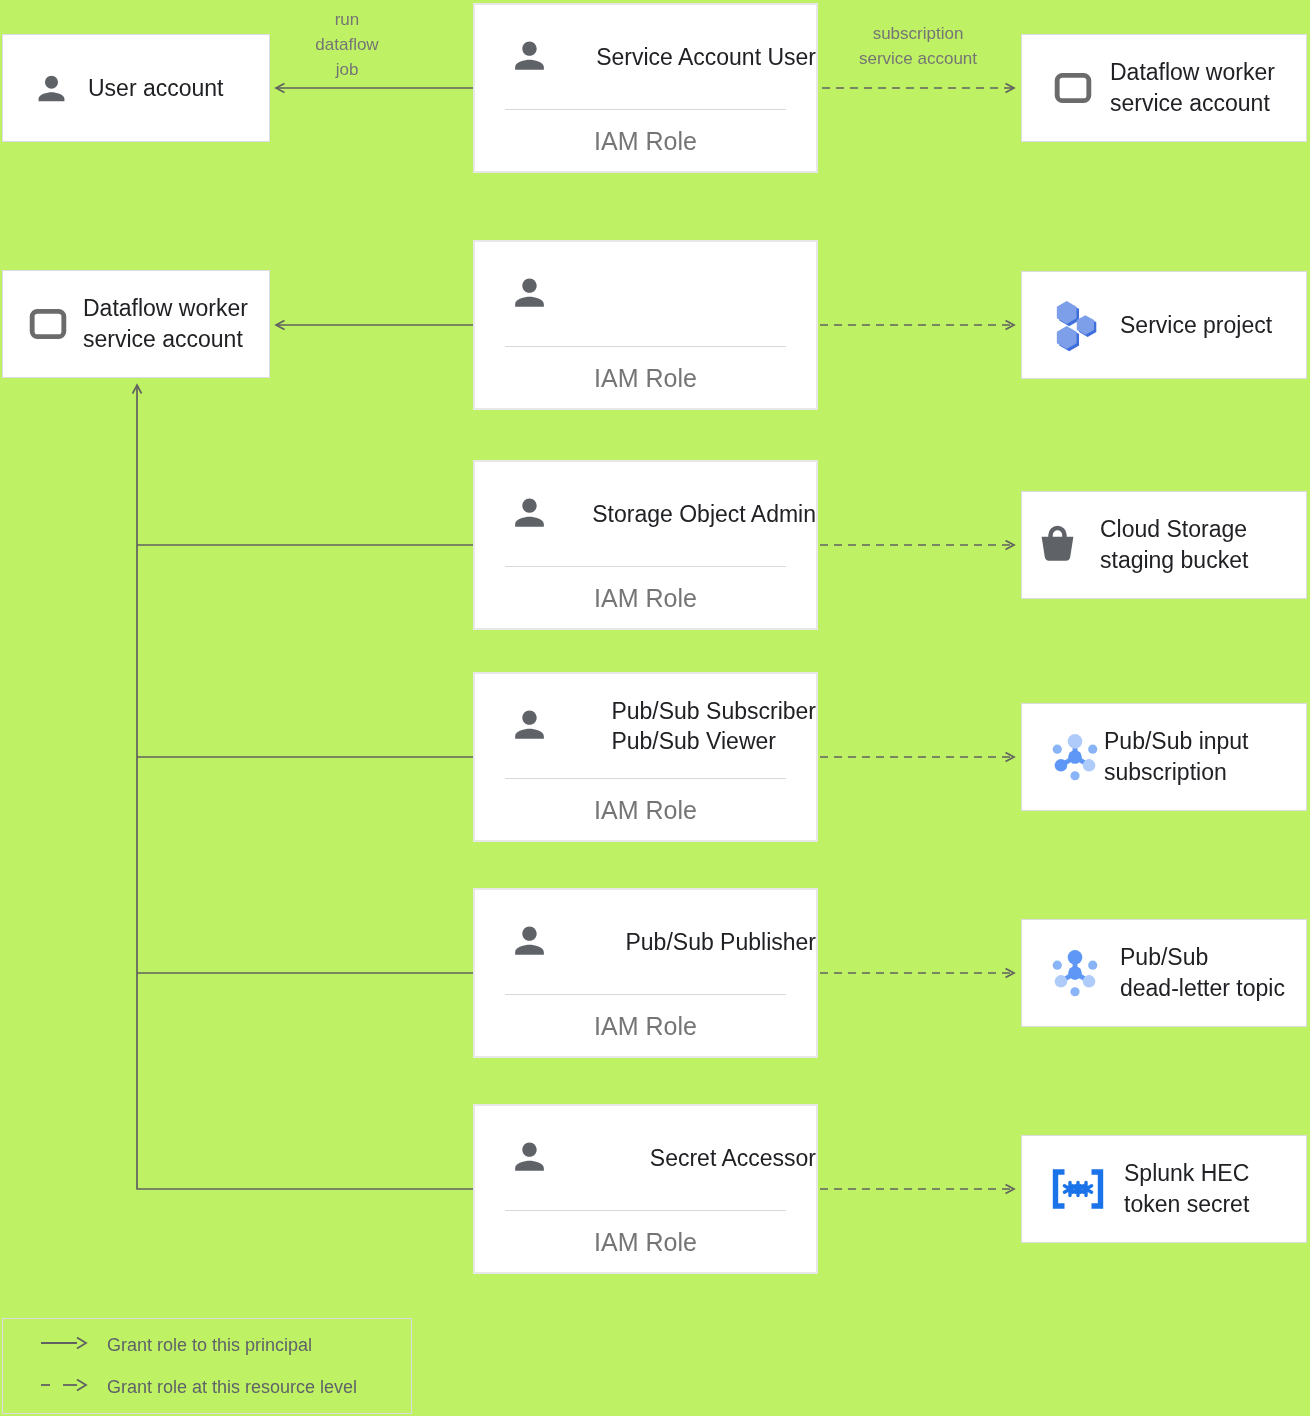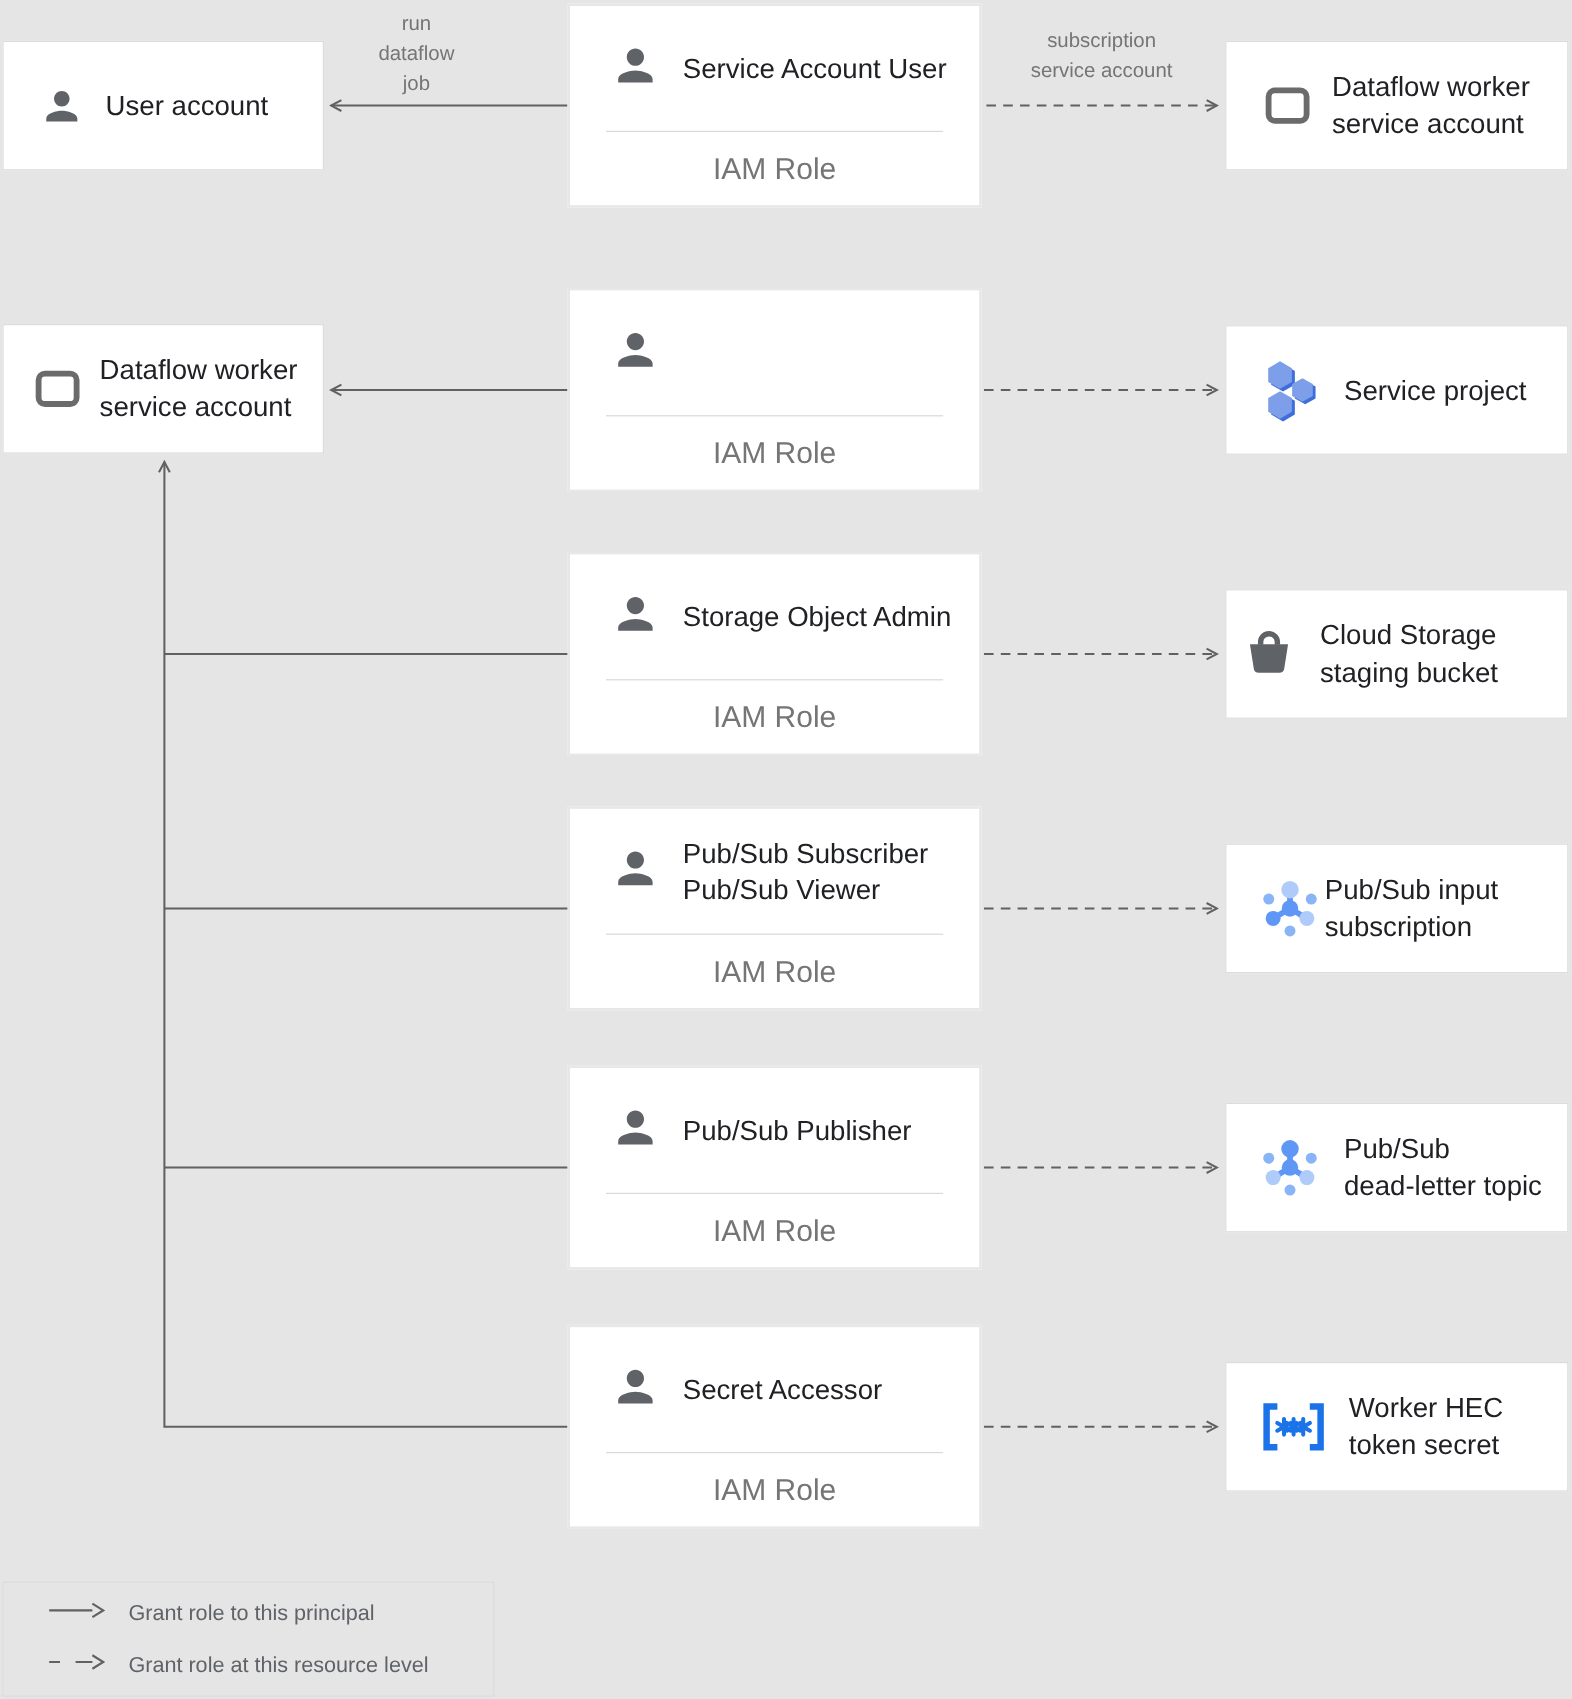--- a/index.html
+++ b/index.html
@@ -1,29 +1,29 @@
 <!DOCTYPE html>
 <html><head>
 <meta charset="utf-8">
 <style>
   html,body{margin:0;padding:0;background:#fff;}
-  .canvas{position:relative;width:1310px;height:1416px;background:#e5e5e5;
+  .canvas{position:relative;width:1310px;height:1416px;background:#bef264;
           font-family:"Liberation Sans",sans-serif;overflow:hidden;}
   .wires{position:absolute;left:0;top:0;width:1310px;height:1416px;}
 
   
   .node-box{position:absolute;background:#fff;border:1.5px solid #dadce0;
             box-sizing:border-box;display:flex;align-items:center;}
   .node-box .ic{flex:none;display:flex;align-items:center;justify-content:center;}
   .node-label{font-size:23px;line-height:31px;color:#202124;white-space:pre-line;}
 
   
   .role-box{position:absolute;left:473px;width:345px;height:170px;background:#fff;
             border:2px solid #e7e7e7;box-sizing:border-box;}
-  .role-top{height:104px;display:flex;align-items:center;padding-left:34px;}
+  .role-top{height:104px;display:flex;align-items:center;padding-left:34px;justify-content:space-between;}
   .role-title{margin-left:19px;font-size:23px;line-height:30px;color:#202124;white-space:pre-line;}
   .role-divider{border-top:1.5px solid #d9d9d9;margin:0 30px;}
   .role-sub{text-align:center;font-size:25px;color:#757575;margin-top:17px;}
 
   .edge-label{position:absolute;font-size:17px;line-height:25px;color:#757575;
               text-align:center;white-space:pre-line;}
 
   
   .legend{position:absolute;left:2px;top:1318px;width:410px;height:96px;
           border:1.5px solid #dadce0;box-sizing:border-box;
@@ -246,21 +246,21 @@
           <path d="M16.5,5 H7.5 V39 H16.5" stroke-width="5.4"></path>
           <path d="M43.5,5 H52.5 V39 H43.5" stroke-width="5.4"></path>
           <g stroke-width="3.4" stroke-linecap="round">
             <path d="M22,15.5 V28.5 M16.4,18.75 L27.6,25.25 M27.6,18.75 L16.4,25.25"></path>
             <path d="M30,15.5 V28.5 M24.4,18.75 L35.6,25.25 M35.6,18.75 L24.4,25.25"></path>
             <path d="M38,15.5 V28.5 M32.4,18.75 L43.6,25.25 M43.6,18.75 L32.4,25.25"></path>
           </g>
         </g>
       </svg>
     </span>
-    <span class="node-label" style="margin-left:16px">Worker HEC
+    <span class="node-label" style="margin-left:16px">Splunk HEC
 token secret</span>
   </div>
 
   <div class="legend">
     <div class="legend-row">
       <span class="ic">
         <svg width="50" height="18" viewBox="0 0 50 18">
           <path d="M2,9 H38" stroke="#616161" stroke-width="1.8" fill="none"></path>
           <path d="M38,3.4 L47,9 L38,14.6" fill="none" stroke="#616161" stroke-width="1.8"></path>
         </svg>

